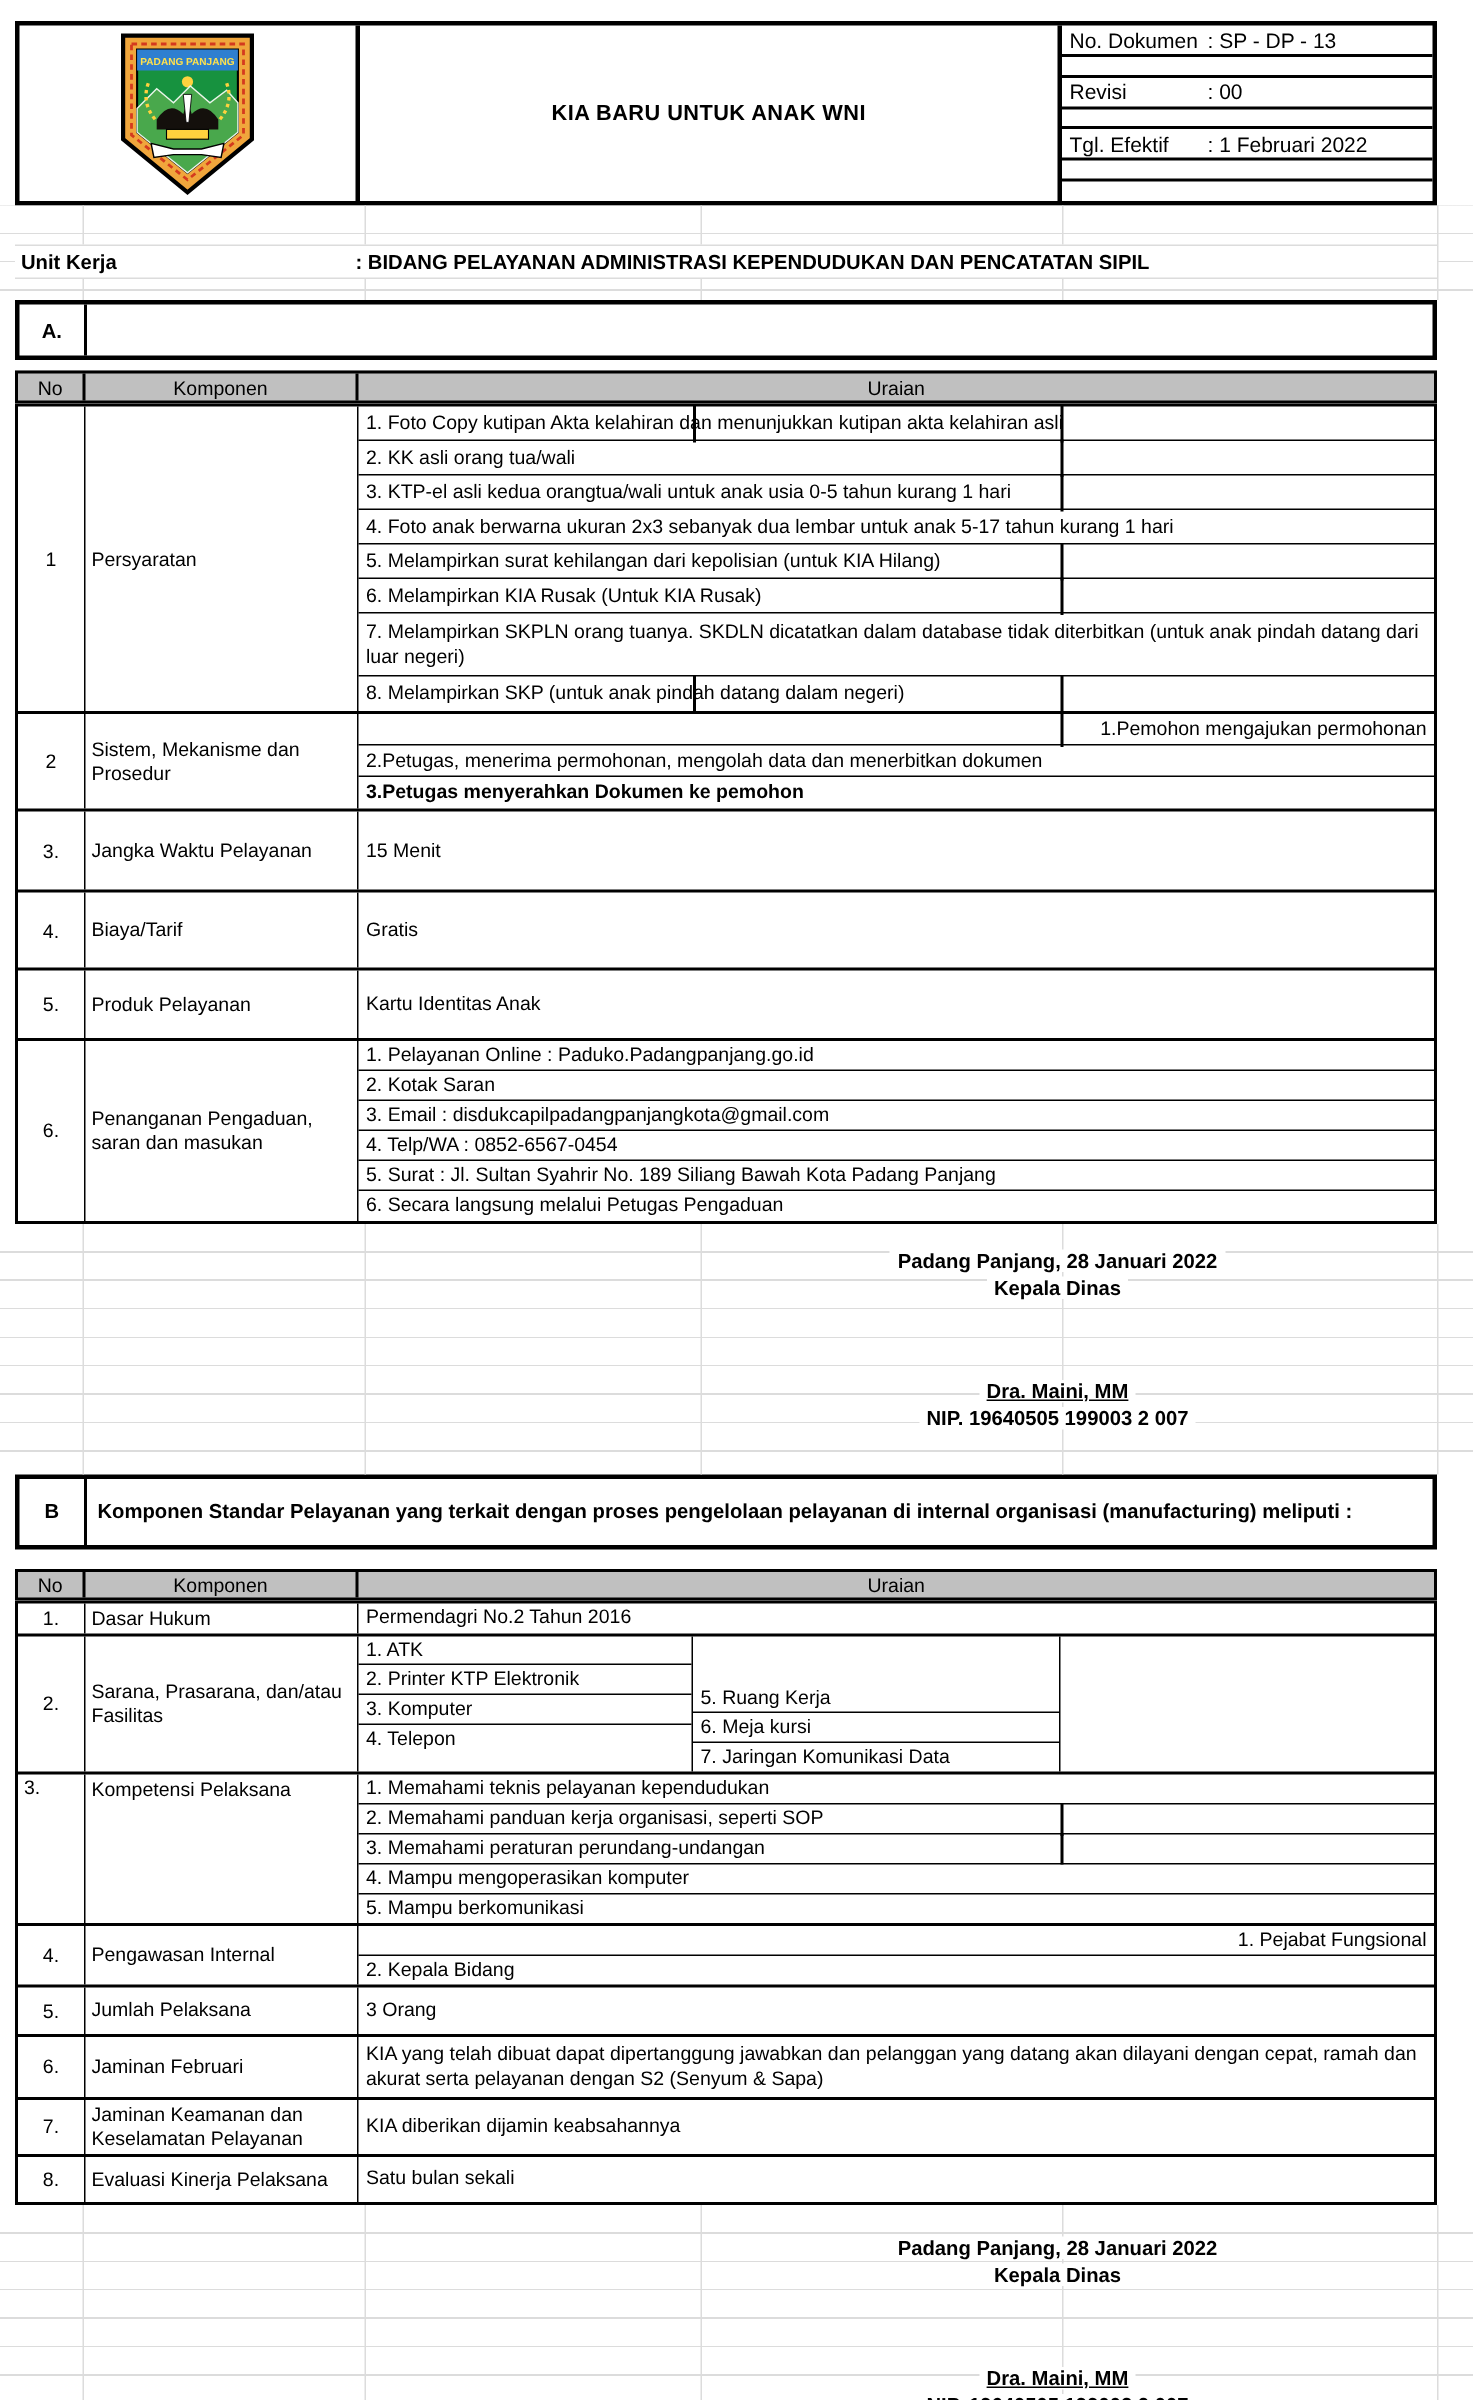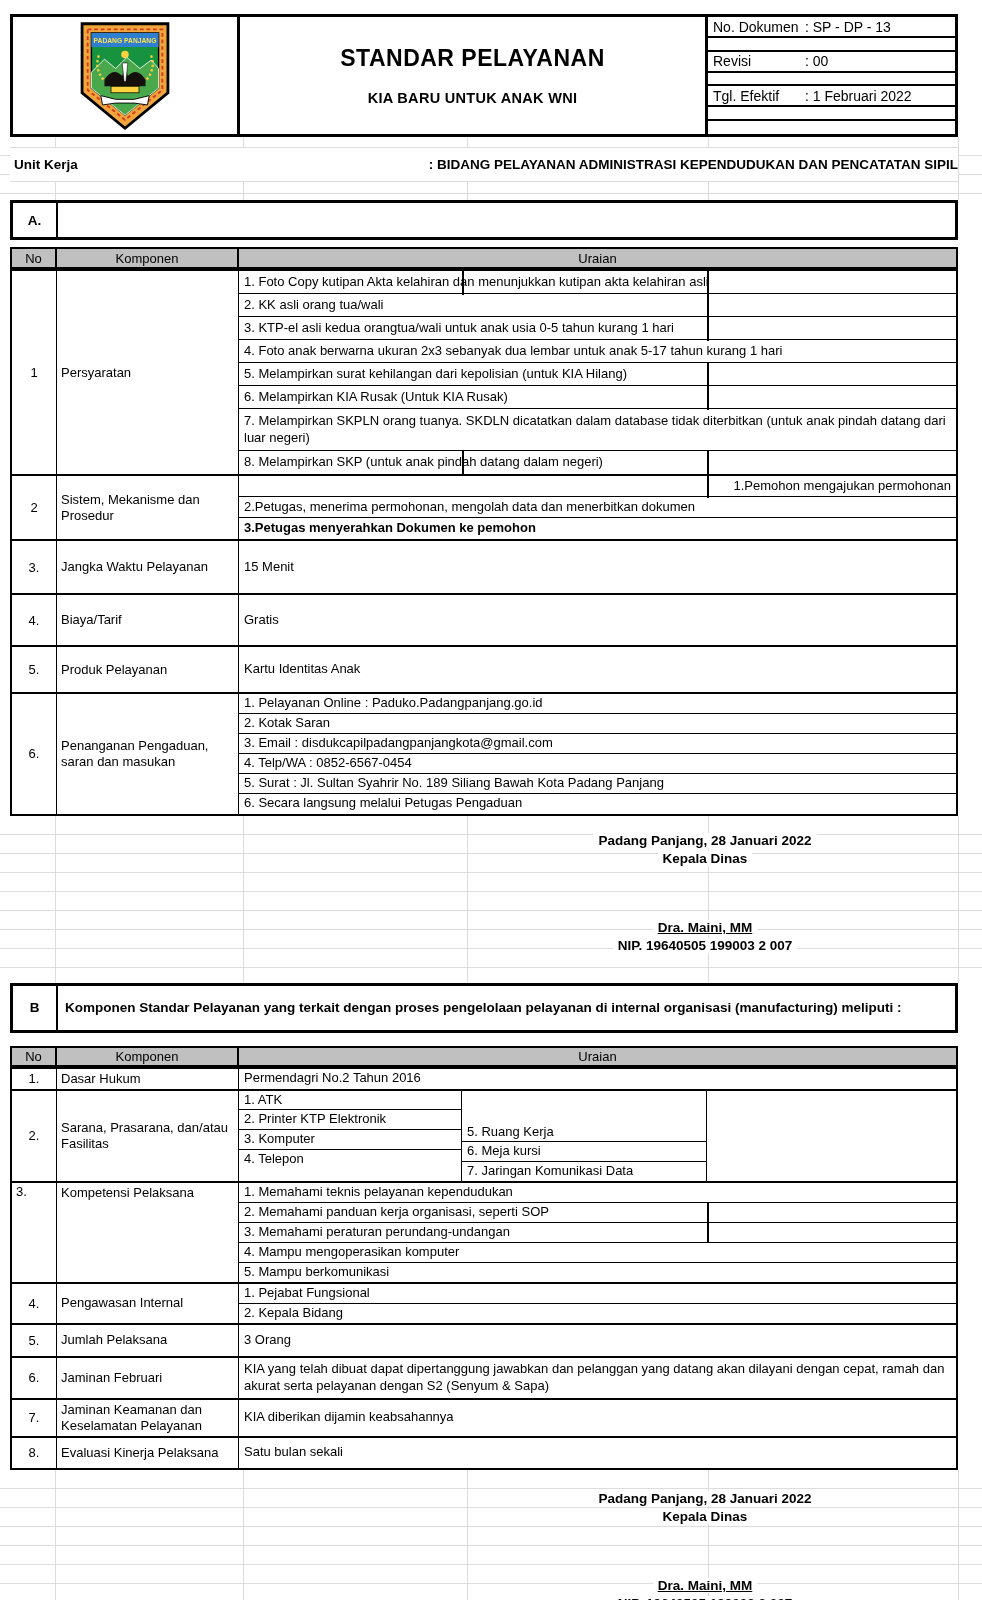--- a/index.html
+++ b/index.html
@@ -20,23 +20,23 @@
     justify-content:space-evenly;text-align:center;padding:10px 4px;}
   .doc-title{font-weight:bold;font-size:23px;letter-spacing:.5px;}
   .doc-subtitle{font-weight:bold;font-size:14.5px;letter-spacing:.3px;}
   .docinfo{display:flex;flex-direction:column;font-size:14px;}
   .di-row{display:flex;align-items:center;border-bottom:2px solid #000;padding:1px 5px;height:21px;}
   .di-row.gap{height:13.5px;padding:0;}
   .di-row:last-child{border-bottom:none;}
   .di-label{flex:0 0 92px;}
 
   
-  .unit-row{position:absolute;left:10px;top:10px;width:948px;height:35px;display:flex;
+  .unit-row{position:absolute;left:10px;top:26px;width:948px;height:23px;display:flex;
     align-items:center;font-weight:bold;font-size:13.5px;background:#fff;
-    border-top:1px solid #dcdcdc;border-bottom:1px solid #dcdcdc;justify-content:space-between;}
+    border-top:1px solid #dcdcdc;border-bottom:1px solid #dcdcdc;}
   .unit-label{flex:0 0 227px;padding-left:4px;}
 
   
   .sec-head{margin-left:10px;width:948px;border:3px solid #000;display:grid;
     grid-template-columns:45px 1fr;background:#fff;}
   .sec-letter{border-right:2px solid #000;display:flex;align-items:center;justify-content:center;
     font-weight:bold;font-size:13.5px;}
   .sec-text{display:flex;align-items:center;font-weight:bold;font-size:13.5px;padding:4px 7px;}
 
   .mini-gap{width:982px;}
@@ -92,21 +92,20 @@
         <path d="M14,56 L28,42 L40,52 L52,40 L66,52 L78,43 L86,52 V73 L50,102 L14,73 Z" fill="#49a84c" stroke="#eaf5ea" stroke-width="1"></path>
         <path d="M28,64 Q37,50 47,60 L50,50 L53,60 Q63,50 72,64 L72,71 H28 Z" fill="#14100c"></path>
         <polygon points="47,46 53,46 51,66 49,66" fill="#fff" stroke="#000" stroke-width="0.6"></polygon>
         <rect x="35" y="71" width="30" height="7" fill="#ffd23e" stroke="#000" stroke-width="0.8"></rect>
         <path d="M22,38 q-5,14 5,26" stroke="#ffd23e" stroke-width="2.4" fill="none" stroke-dasharray="2.5 2.5"></path>
         <path d="M78,38 q5,14 -5,26" stroke="#ffd23e" stroke-width="2.4" fill="none" stroke-dasharray="2.5 2.5"></path>
         <path d="M24,81 L40,85 H60 L76,81 L74,91 L60,89 H40 L26,91 Z" fill="#fff" stroke="#000" stroke-width="1"></path>
       </svg>
     </div>
     <div class="title-cell">
-      <div class="doc-title">STANDAR PELAYANAN</div>
       <div class="doc-subtitle">KIA BARU UNTUK ANAK WNI</div>
     </div>
     <div class="docinfo">
         <div class="di-row">
           <span class="di-label">No. Dokumen</span>
           <span>: SP - DP - 13</span>
         </div>
         <div class="di-row gap"></div>
         <div class="di-row">
           <span class="di-label">Revisi</span>
@@ -338,21 +337,21 @@
           </div>
           <div class="item" style="min-height: 17px;">
             <span>5. Mampu berkomunikasi</span>
           </div>
         </div>
       </div>
       <div class="trow">
         <div class="cno">4.</div>
         <div class="ckomp">Pengawasan Internal</div>
         <div class="items">
-          <div class="item" style="min-height: 17px;">
+          <div class="item" style="min-height: 17px; justify-content: flex-end;">
             <span>1. Pejabat Fungsional</span>
           </div>
           <div class="item" style="min-height: 17px;">
             <span>2. Kepala Bidang</span>
           </div>
         </div>
       </div>
       <div class="trow">
         <div class="cno">5.</div>
         <div class="ckomp">Jumlah Pelaksana</div>

